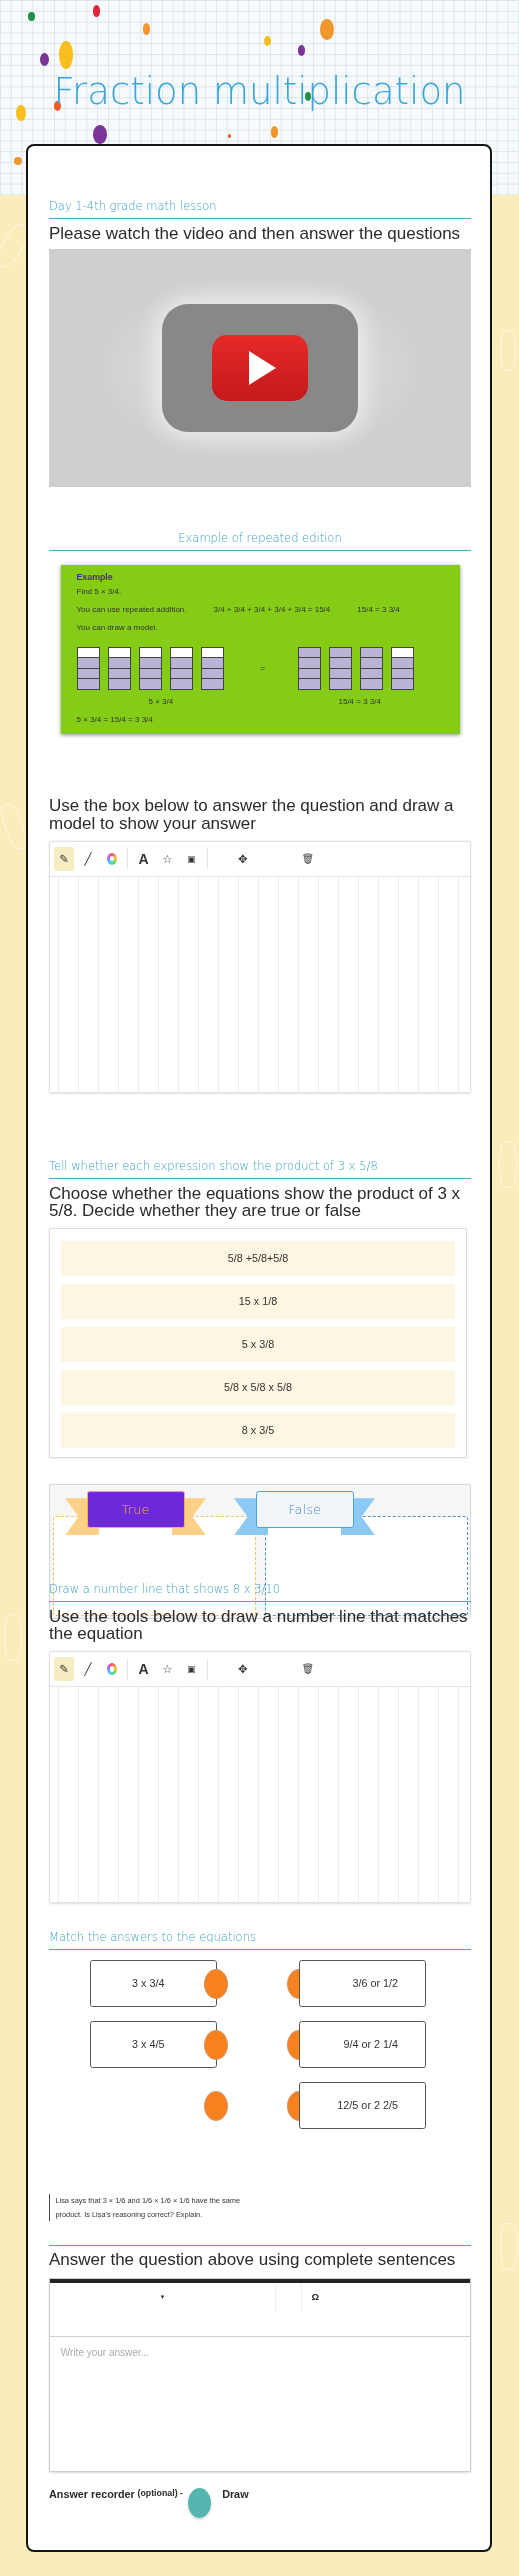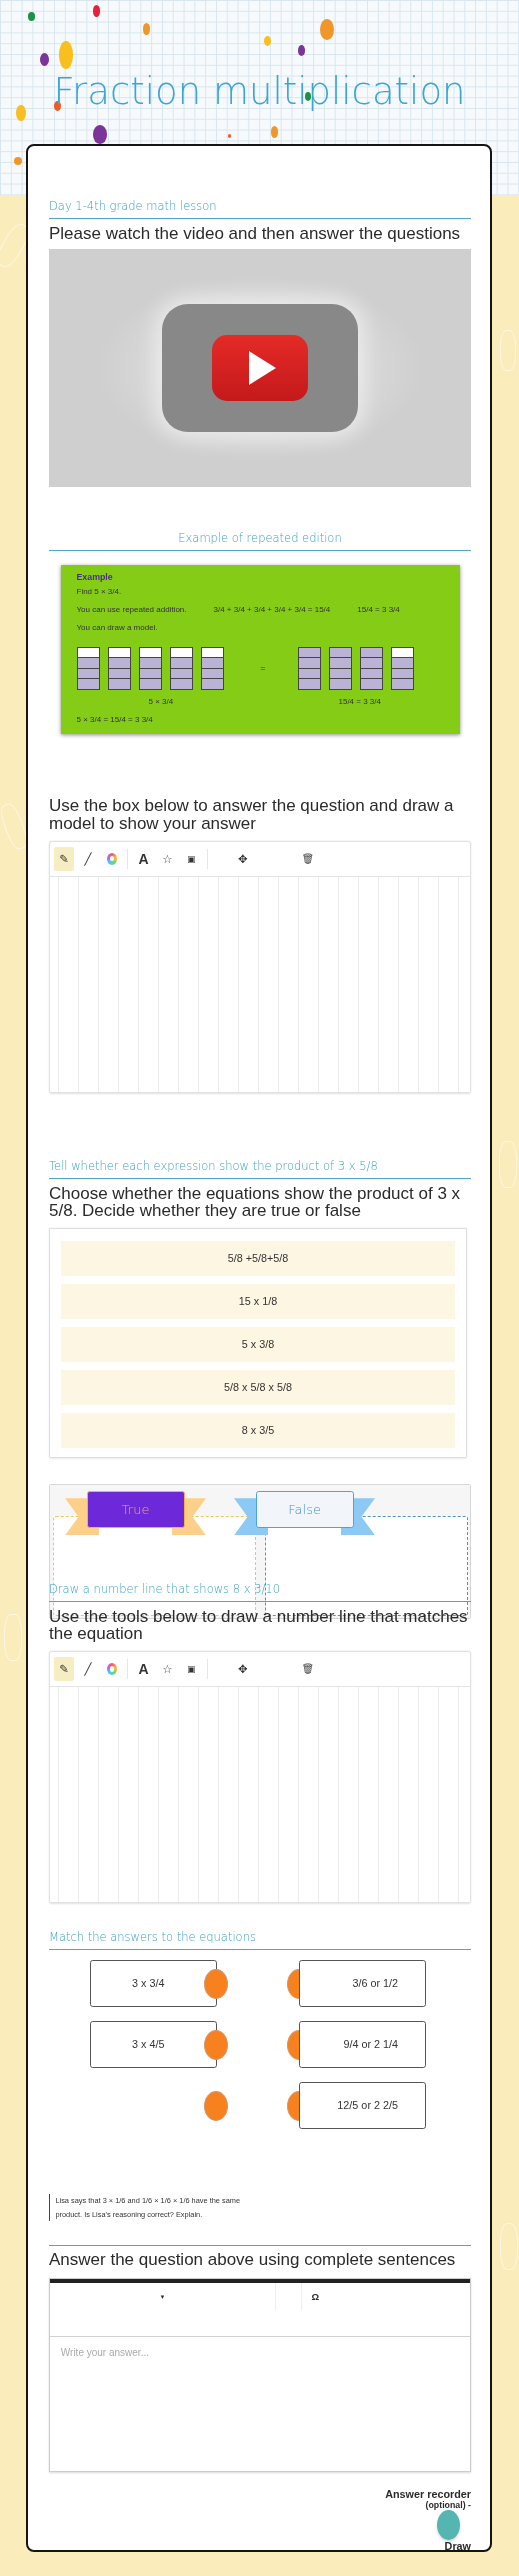--- a/index.html
+++ b/index.html
@@ -99,21 +99,21 @@
 
   .lisa { font-size: 7.4px; color: #333; line-height: 13.5px; padding-left: 5.4px; border-left: 1.4px solid #444; margin-top: 0; }
   .lisa-wrap { padding-bottom: 24px; border-bottom: 1px solid #4fa6c6; }
   .rte { margin-top: 9.5px; width: 422px; border: 0.7px solid #ccc; box-shadow: 0 0.7px 2px rgba(0,0,0,0.15); }
   .rte-top { height: 4px; background: #222; }
   .rte-toolbar { height: 54px; display: flex; border-bottom: 1.4px solid #d0d0d0; }
   .rte-dd { width: 226px; display: flex; justify-content: center; padding-top: 9.5px; font-size: 6.8px; border-right: 0.7px solid #eee; height: 27px; }
   .rte-mid { width: 26px; border-right: 0.7px solid #eee; height: 27px; }
   .rte-omega { padding: 8px 0 0 9.5px; font-weight: bold; font-size: 9.5px; }
   .rte-area { height: 134px; padding: 9.5px 10.8px; font-size: 10px; color: #aaa; font-family: "Liberation Sans", sans-serif; }
-  .recorder { display: flex; align-items: flex-end; margin-top: 16px; font-weight: bold; font-size: 10.8px; color: #2b2b2b; flex-direction: column; }
+  .recorder { display: flex; align-items: flex-start; margin-top: 16px; font-weight: bold; font-size: 10.8px; color: #2b2b2b; }
   .recorder small { font-size: 8.8px; font-weight: bold; margin-left: 2.7px; }
   .rec-btn { width: 23px; height: 30px; border-radius: 50%; background: #55b5b1; margin: 0 10.8px 0 5.4px; box-shadow: 0 2px 2.7px rgba(0,0,0,0.15); }
 </style>
 </head>
 <body>
 
 <div class="header-bg"></div>
 <div class="side-bg">
   <div class="doodle" style="left:2.7px;top:27px;width:20px;height:47px;transform:rotate(30deg)"></div>
   <div class="doodle" style="left:500px;top:135px;width:16px;height:41px"></div>

